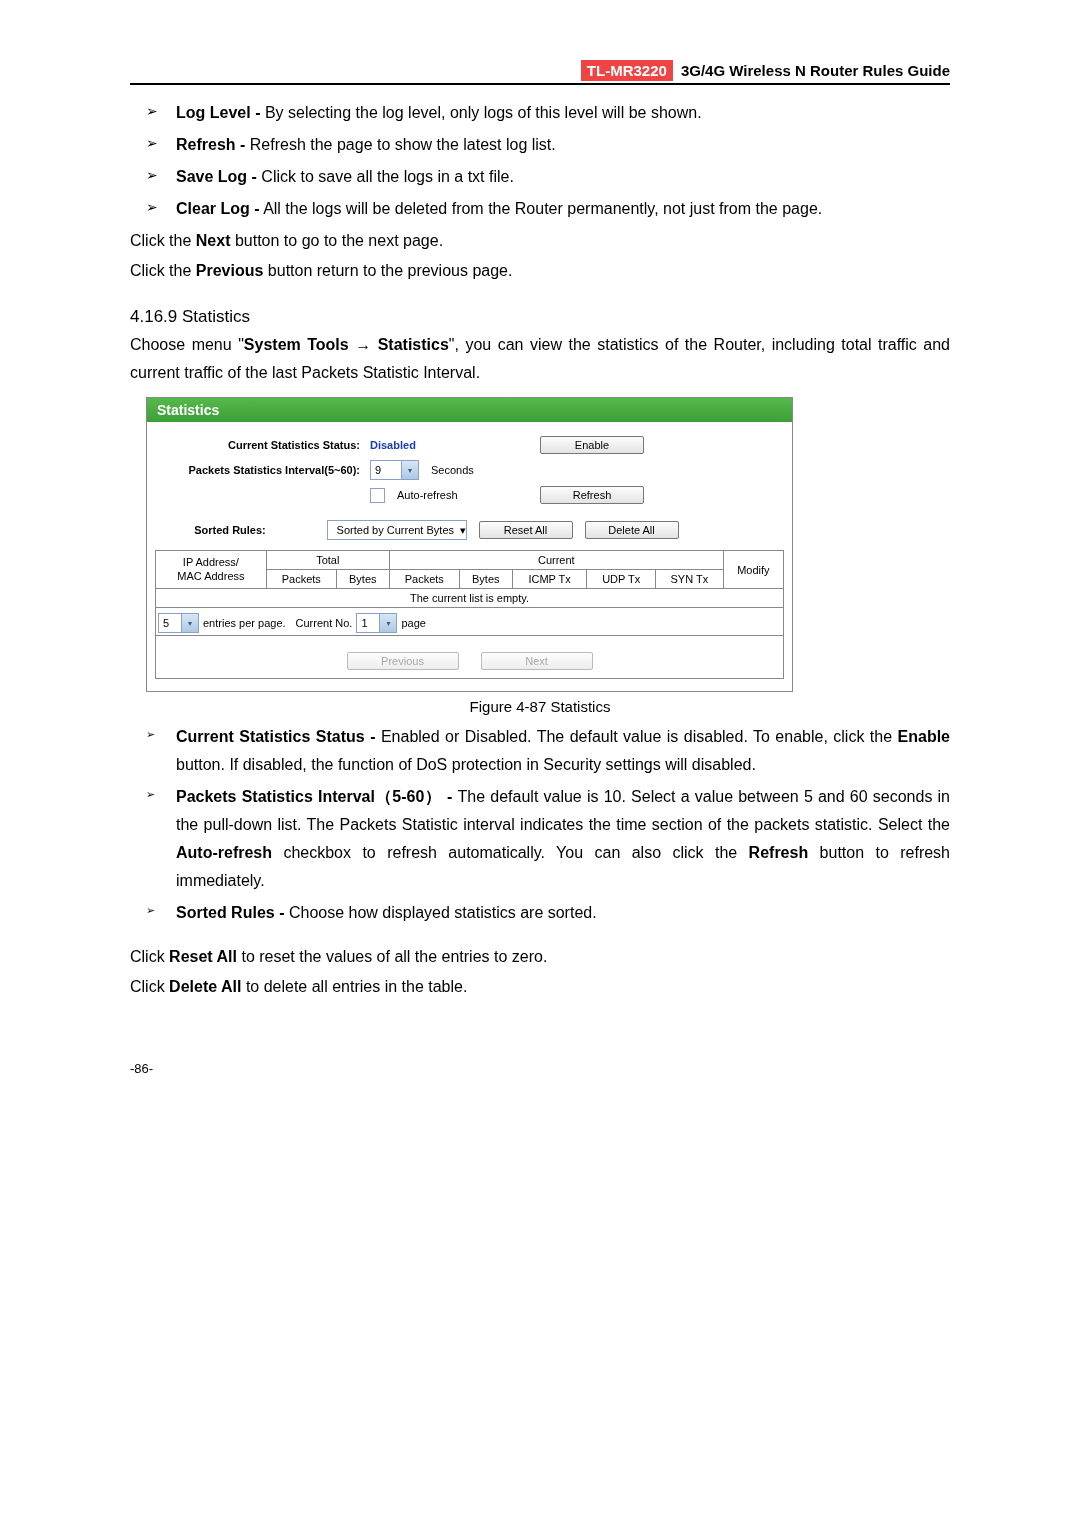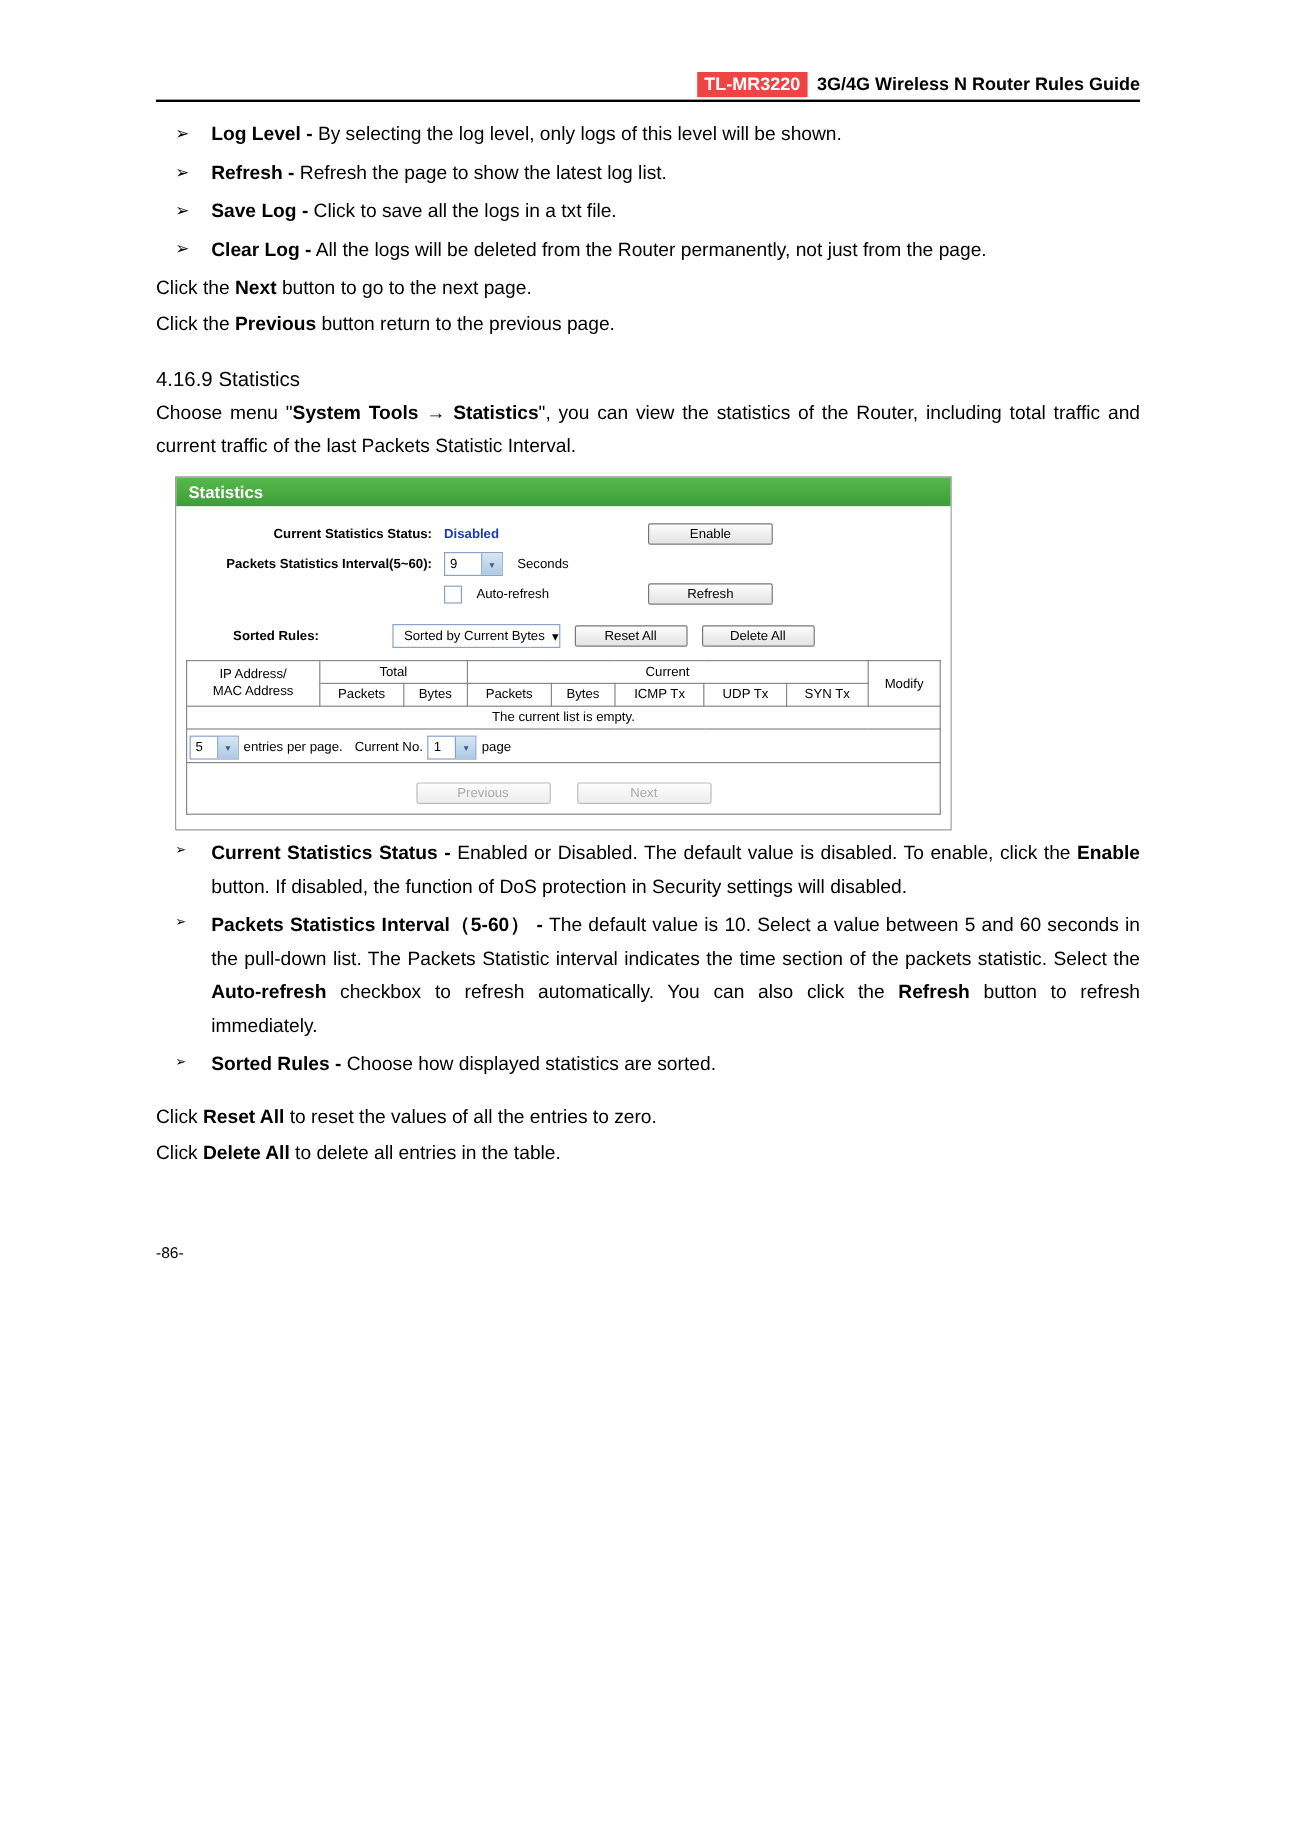--- a/index.html
+++ b/index.html
@@ -339,20 +339,21 @@
       </div>
 
       <div class="prevnext-row">
         <div class="ghost-btn">Previous</div>
         <div class="ghost-btn">Next</div>
       </div>
 
     </div>
   </div>
 
+  <div class="figure-caption">Figure 4-87   Statistics</div>
 
   <ul class="bullet-list">
     <li class="arrow-bullet-small">
       <span class="bold">Current Statistics Status -</span>
       <span> Enabled or Disabled. The default value is disabled. To enable, click the </span>
       <span class="bold">Enable</span>
       <span> button. If disabled, the function of DoS protection in Security settings will disabled.</span>
     </li>
     <li class="arrow-bullet-small">
       <span class="bold">Packets Statistics Interval</span><span class="bold">（5-60） -</span>

